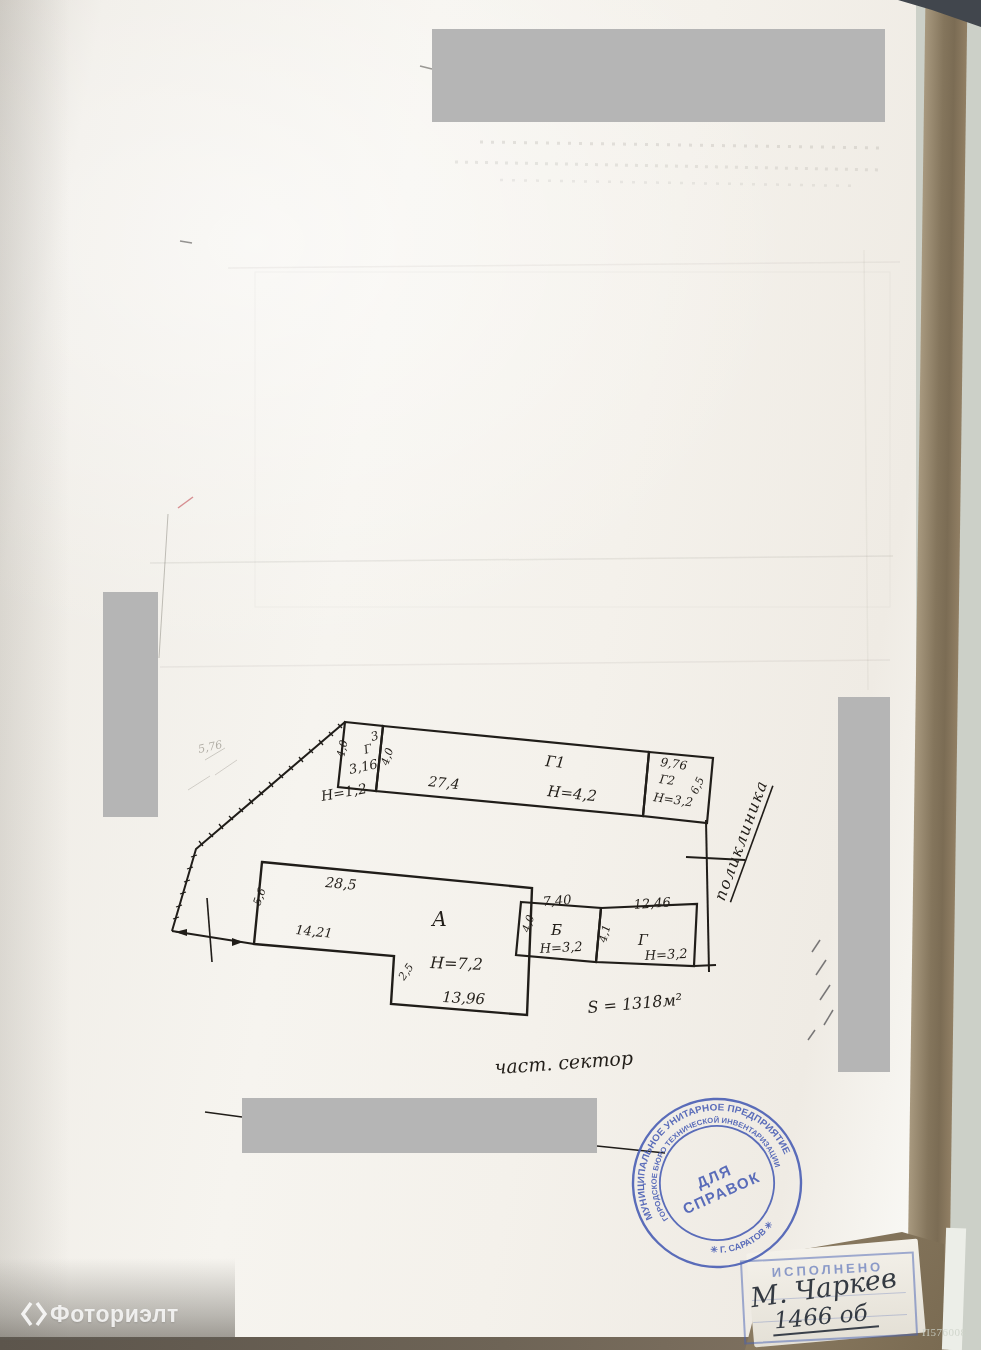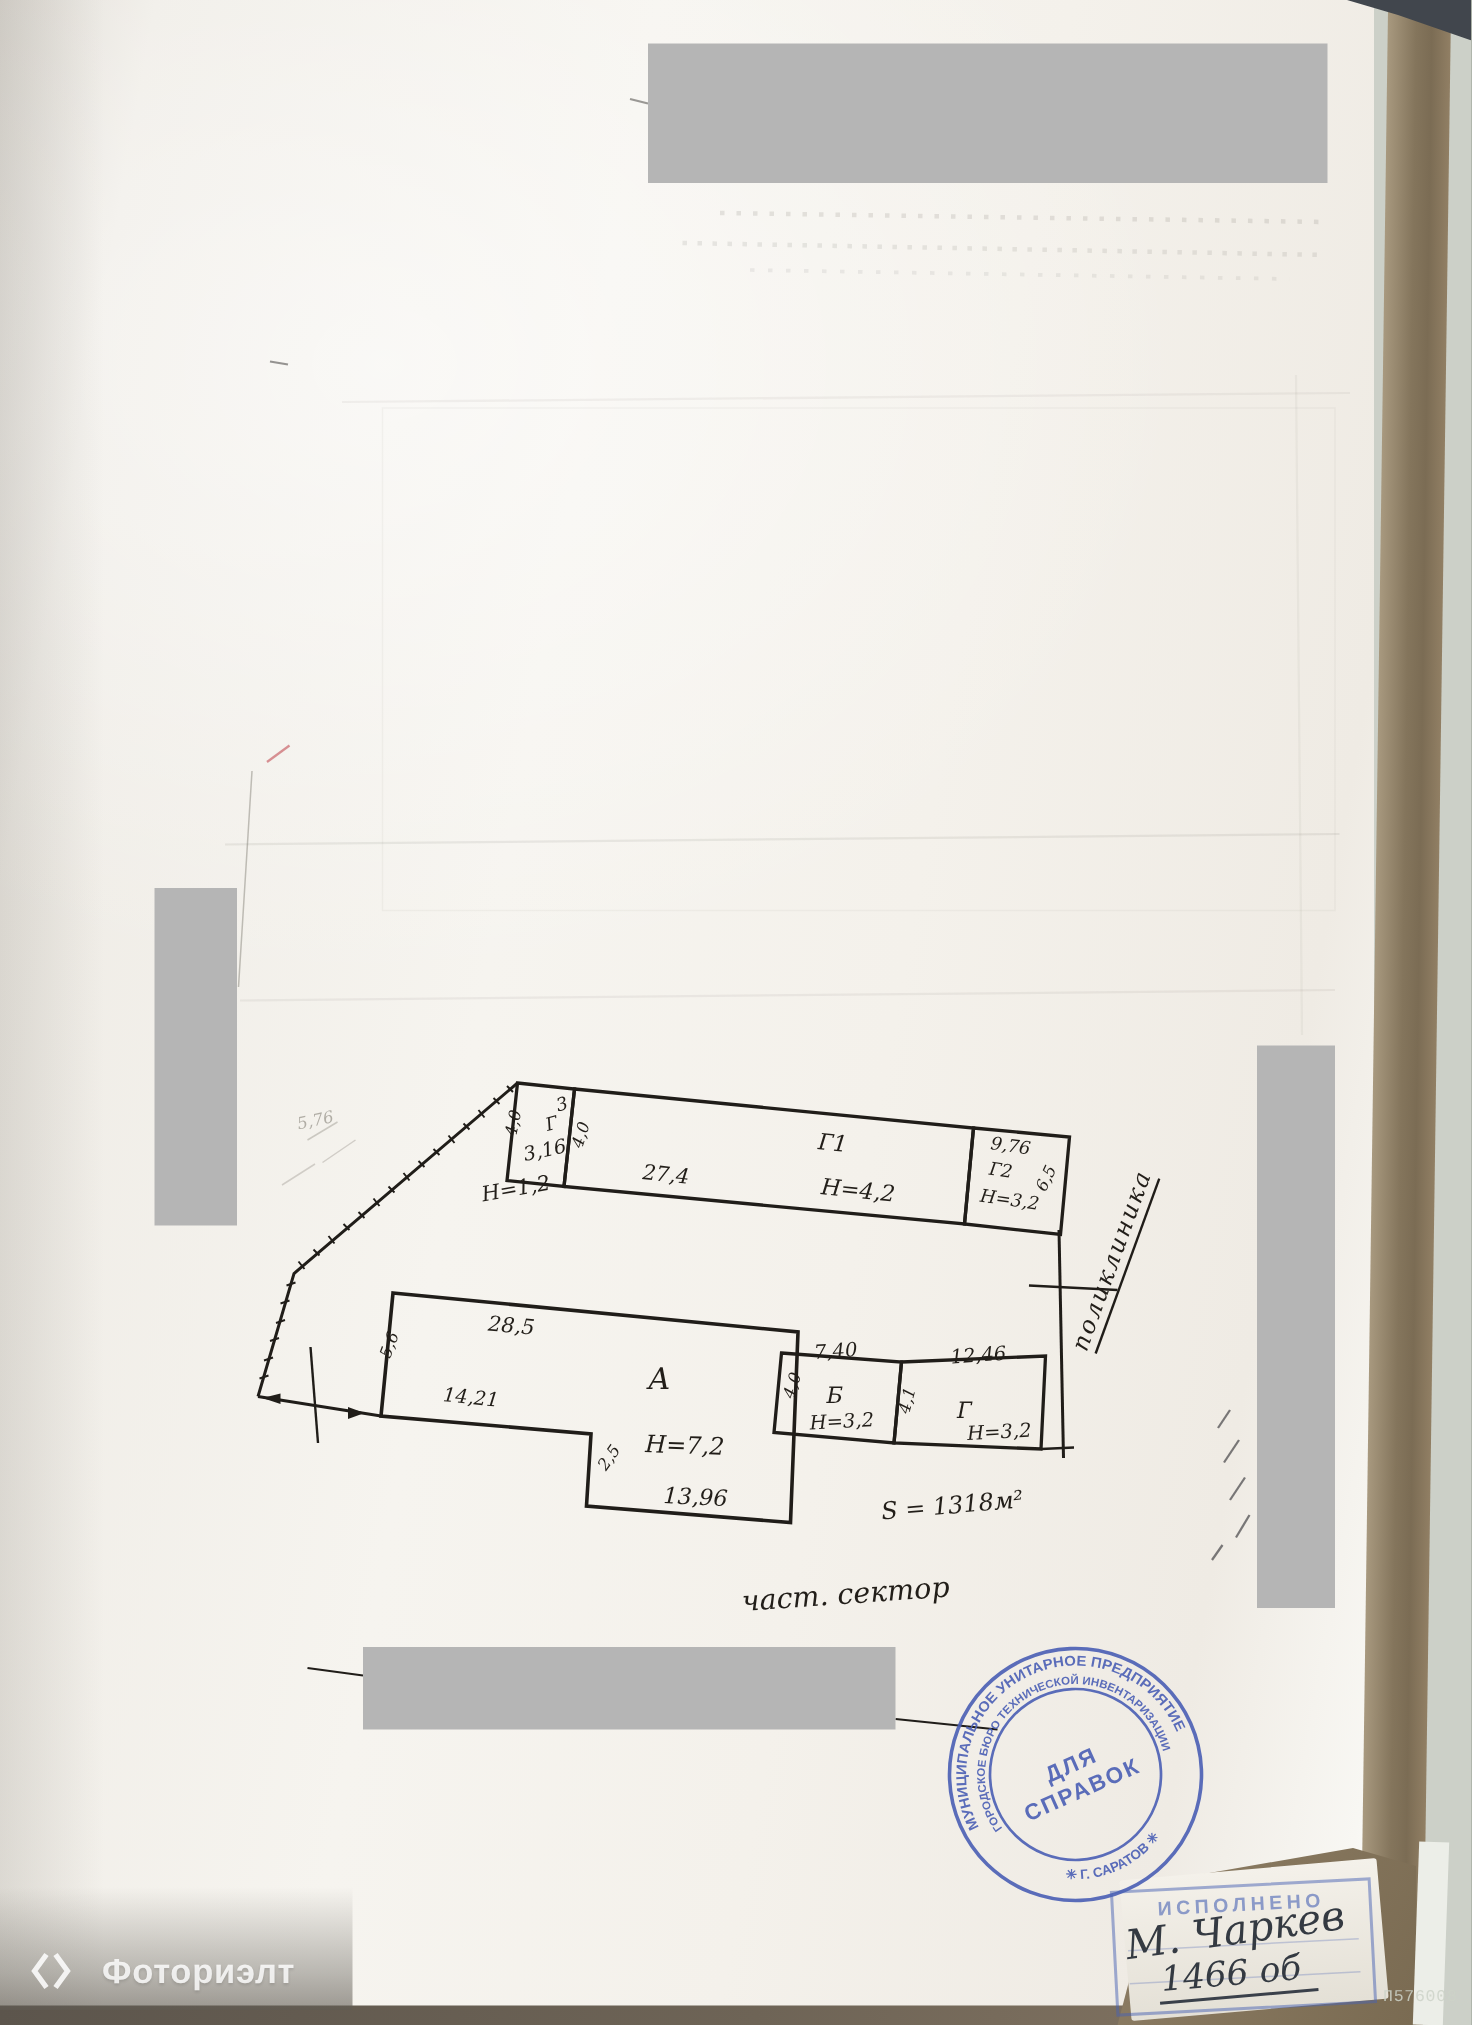--- a/index.html
+++ b/index.html
@@ -45,24 +45,24 @@
   .stamp-rect{left:742px;top:1256px;width:170px;height:80px;z-index:6;transform:rotate(-3deg);
     border:2px solid rgba(72,98,180,.5);}
   .stamp-rect .title{display:block;text-align:center;margin-top:4px;font-size:13px;font-weight:bold;
     letter-spacing:3px;color:rgba(72,98,180,.6);}
   .stamp-rect .line{position:absolute;left:8px;right:8px;height:0;border-top:1.5px solid rgba(72,98,180,.28);}
   .sig1{left:750px;top:1272px;z-index:7;transform:rotate(-8deg);font-family:"DejaVu Serif",serif;
     font-style:italic;font-size:27px;color:#343a42;white-space:nowrap;}
   .sig2{left:772px;top:1303px;z-index:7;transform:rotate(-5deg);font-family:"DejaVu Serif",serif;
     font-style:italic;font-size:23px;color:#343a42;border-bottom:2px solid #3a404a;padding:0 10px 1px 2px;white-space:nowrap;}
   
-  .watermark{left:20px;top:1300px;z-index:8;display:flex;align-items:center;gap:20px;}
+  .watermark{left:20px;top:1300px;z-index:8;display:flex;align-items:center;gap:2px;}
   .watermark .brand{font-size:23px;font-weight:bold;color:rgba(255,255,255,.82);
     text-shadow:0 1px 2px rgba(0,0,0,.12);letter-spacing:.5px;}
-  .photo-code{left:922px;top:1326px;z-index:8;font-size:11px;font-family:Liberation Mono, monospace;
+  .photo-code{left:922px;top:1326px;z-index:8;font-size:11px;font-family:Liberation Serif, serif;
     color:rgba(205,210,200,.85);letter-spacing:.5px;}
 </style>
 </head>
 <body>
 
 <div class="scan">
 
   <div class="layer paper"></div>
   <div class="layer edge-shade-left"></div>
   <div class="layer brown-band"></div>

